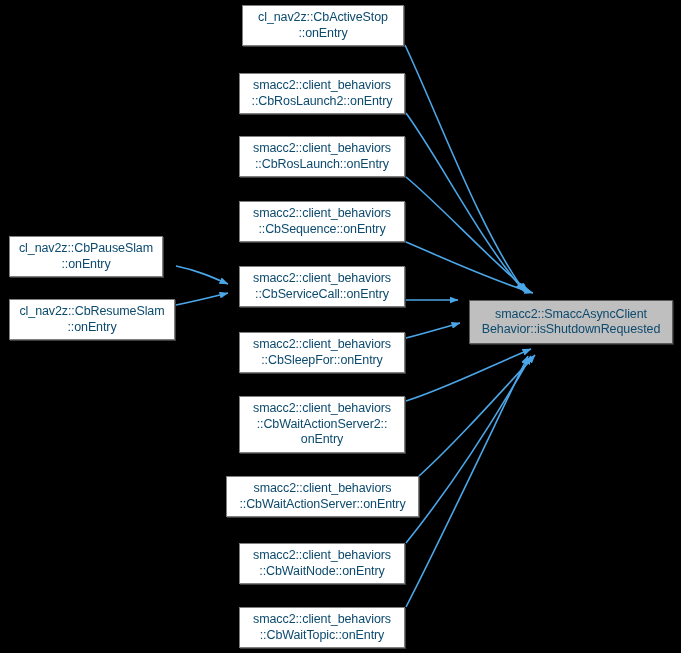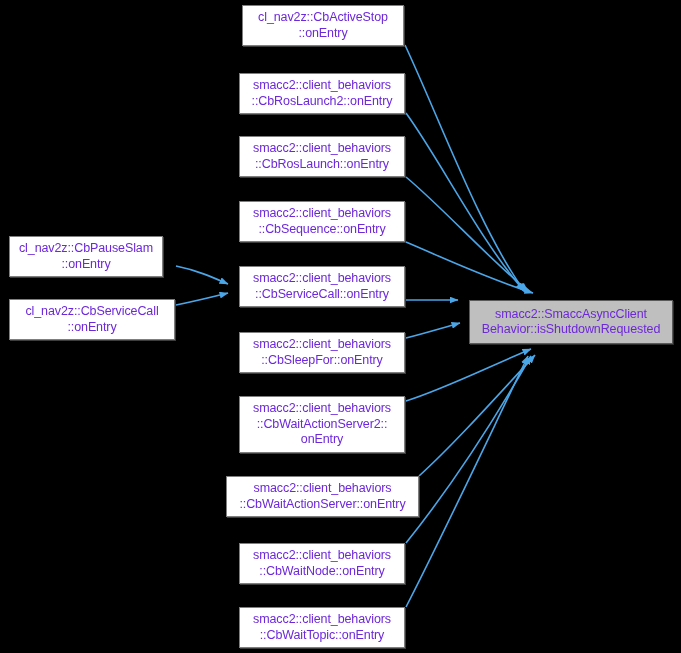--- a/index.html
+++ b/index.html
@@ -13,21 +13,21 @@
   .node{
     position:absolute;
     box-sizing:border-box;
     background:#ffffff;
     border:1px solid #7f7f7f;
     box-shadow:1px 1px 0 0 #3d3d3d;
     display:flex;
     align-items:center;
     justify-content:center;
     text-align:center;
-    color:#6d28d9;
+    color:#0c4a6e;
     font-size:12.5px;
     line-height:15.5px;
     letter-spacing:-0.1px;
     white-space:pre-line;
     padding:0 3px;
   }
   .node.target{
     background:#bfbfbf;
     border:1px solid #5a5a5a;
     box-shadow:1px 1px 0 0 #2a2a2a;
@@ -64,21 +64,21 @@
         <path d="M 406,543 C 443,497 485,436 531,356" fill="none" stroke="#4ba6e8" stroke-width="1.6" marker-end="url(#arrowhead)"></path>
         <path d="M 406,607 C 440,541 487,441 528,356" fill="none" stroke="#4ba6e8" stroke-width="1.6" marker-end="url(#arrowhead)"></path>
       </g>
   </svg>
 
   <div id="nodes-layer">
       <div class="node target" style="left: 469px; top: 300px; width: 204px; height: 44px;">smacc2::SmaccAsyncClient
 Behavior::isShutdownRequested</div>
       <div class="node" style="left: 9px; top: 236px; width: 154px; height: 41px;">cl_nav2z::CbPauseSlam
 ::onEntry</div>
-      <div class="node" style="left: 9px; top: 299px; width: 166px; height: 41px;">cl_nav2z::CbServiceCall
+      <div class="node" style="left: 9px; top: 299px; width: 166px; height: 41px;">cl_nav2z::CbResumeSlam
 ::onEntry</div>
       <div class="node" style="left: 242px; top: 5px; width: 162px; height: 41px;">cl_nav2z::CbActiveStop
 ::onEntry</div>
       <div class="node" style="left: 239px; top: 73px; width: 166px; height: 41px;">smacc2::client_behaviors
 ::CbRosLaunch2::onEntry</div>
       <div class="node" style="left: 239px; top: 136px; width: 166px; height: 41px;">smacc2::client_behaviors
 ::CbRosLaunch::onEntry</div>
       <div class="node" style="left: 239px; top: 201px; width: 166px; height: 41px;">smacc2::client_behaviors
 ::CbSequence::onEntry</div>
       <div class="node" style="left: 239px; top: 266px; width: 166px; height: 41px;">smacc2::client_behaviors

